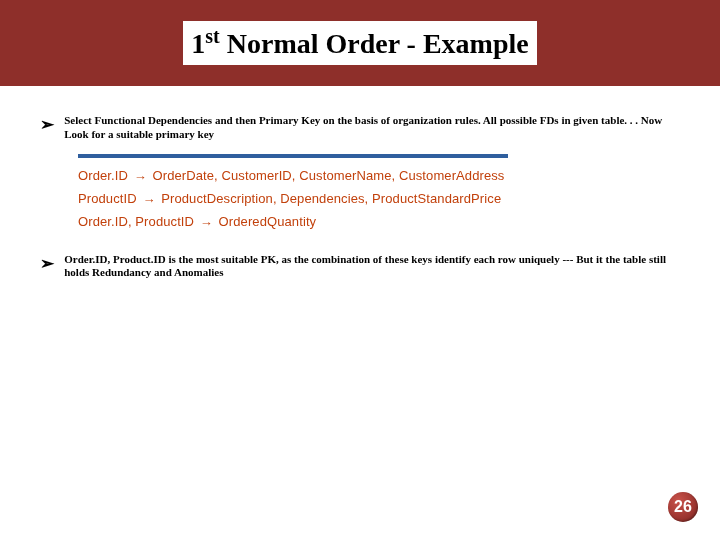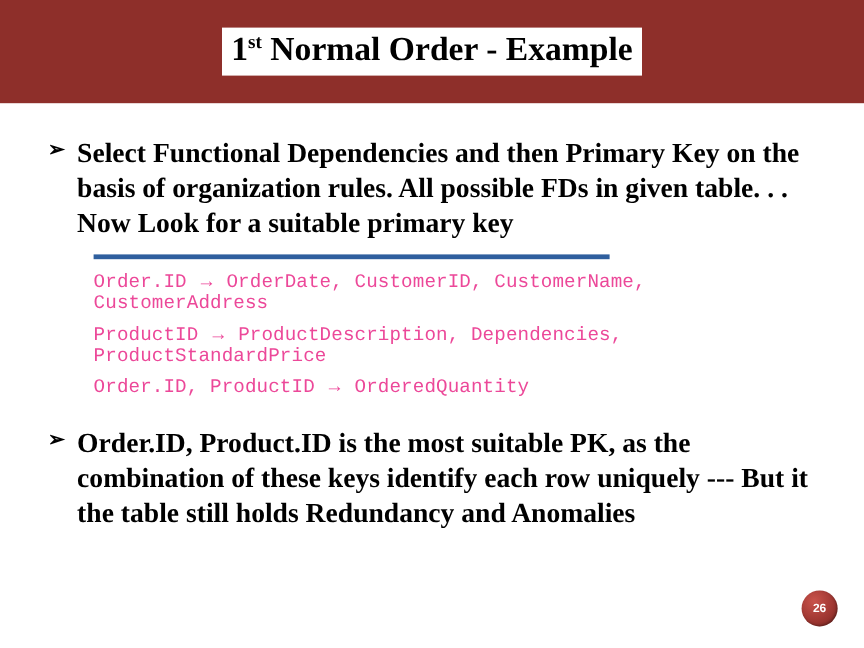--- a/index.html
+++ b/index.html
@@ -21,73 +21,73 @@
   }
   .title-text {
     background: #fff;
     color: #000;
     font-size: 28px;
     font-weight: bold;
     padding: 4px 8px 4px 8px;
     line-height: 1.1;
   }
   .title-text sup {
-    font-size: 16px;
+    font-size: 20px;
     vertical-align: super;
   }
   .content {
     padding: 28px 32px 0 32px;
   }
   .bullet {
     display: flex;
     margin-bottom: 12px;
   }
   .bullet-marker {
     flex: 0 0 auto;
     font-size: 17px;
     font-weight: bold;
     margin-right: 10px;
     margin-left: 8px;
     line-height: 1.25;
   }
   .bullet-body {
-    font-size: 23px;
+    font-size: 11px;
     font-weight: bold;
     line-height: 1.25;
   }
   .fd-block {
     margin: 8px 0 24px 46px;
     width: 520px;
   }
   .fd-hr {
     height: 4px;
     background: #2f5f9e;
     width: 430px;
     margin-bottom: 10px;
   }
   .fd-line {
-    font-family: Liberation Mono, monospace;
-    font-size: 16px;
-    color: #ec4899;
+    font-family: Liberation Sans, sans-serif;
+    font-size: 13px;
+    color: #c2410c;
     margin: 8px 0;
     letter-spacing: 0.1px;
   }
   .fd-line .arrow {
     margin: 0 2px;
   }
   .page-badge {
     position: absolute;
     right: 22px;
     bottom: 18px;
     width: 30px;
     height: 30px;
     border-radius: 50%;
     background: radial-gradient(circle at 35% 30%, #c9534b 0%, #9c3530 60%, #7a2622 100%);
     color: #fff;
-    font-size: 10px;
+    font-size: 16px;
     font-weight: bold;
     display: flex;
     align-items: center;
     justify-content: center;
     font-family: Arial, sans-serif;
     box-shadow: inset -1px -1px 2px rgba(0,0,0,0.3);
   }
 </style>
 </head>
 <body>

